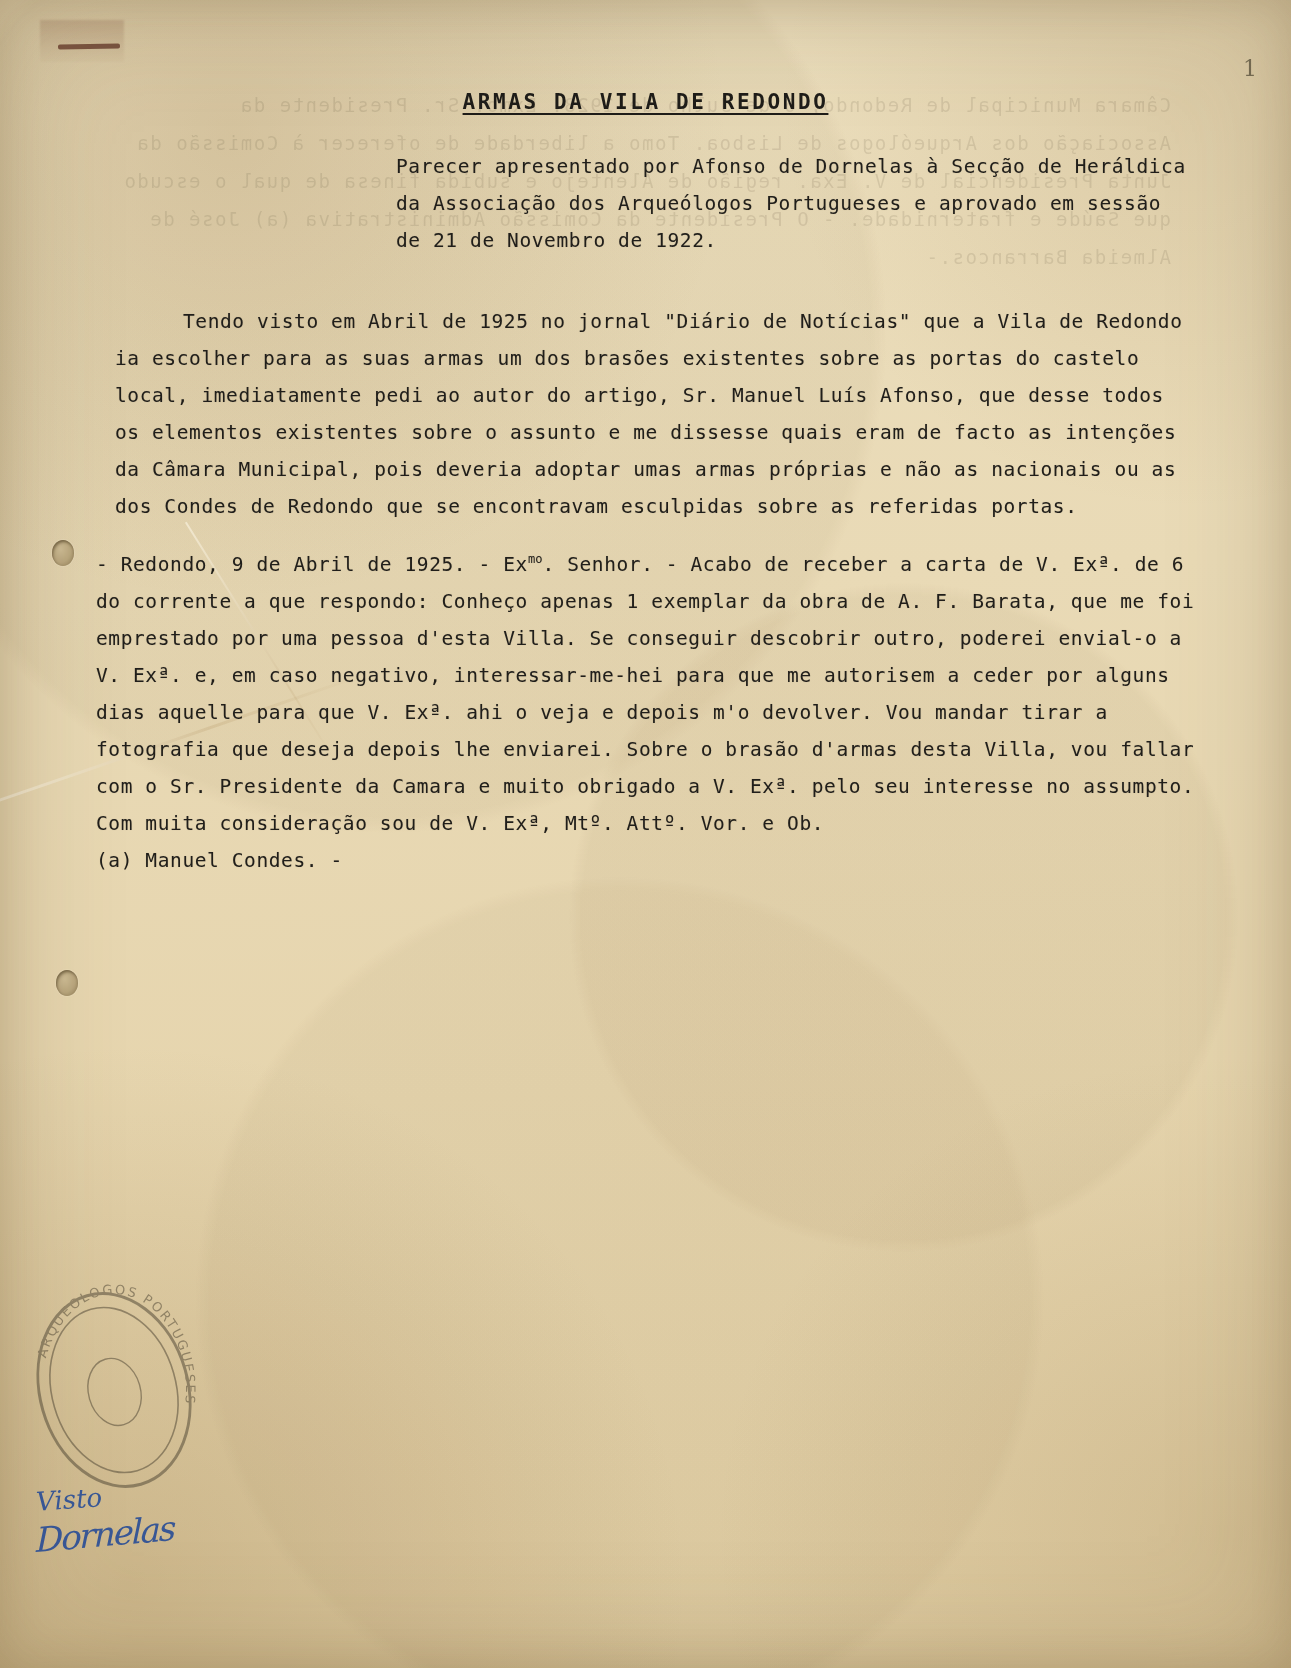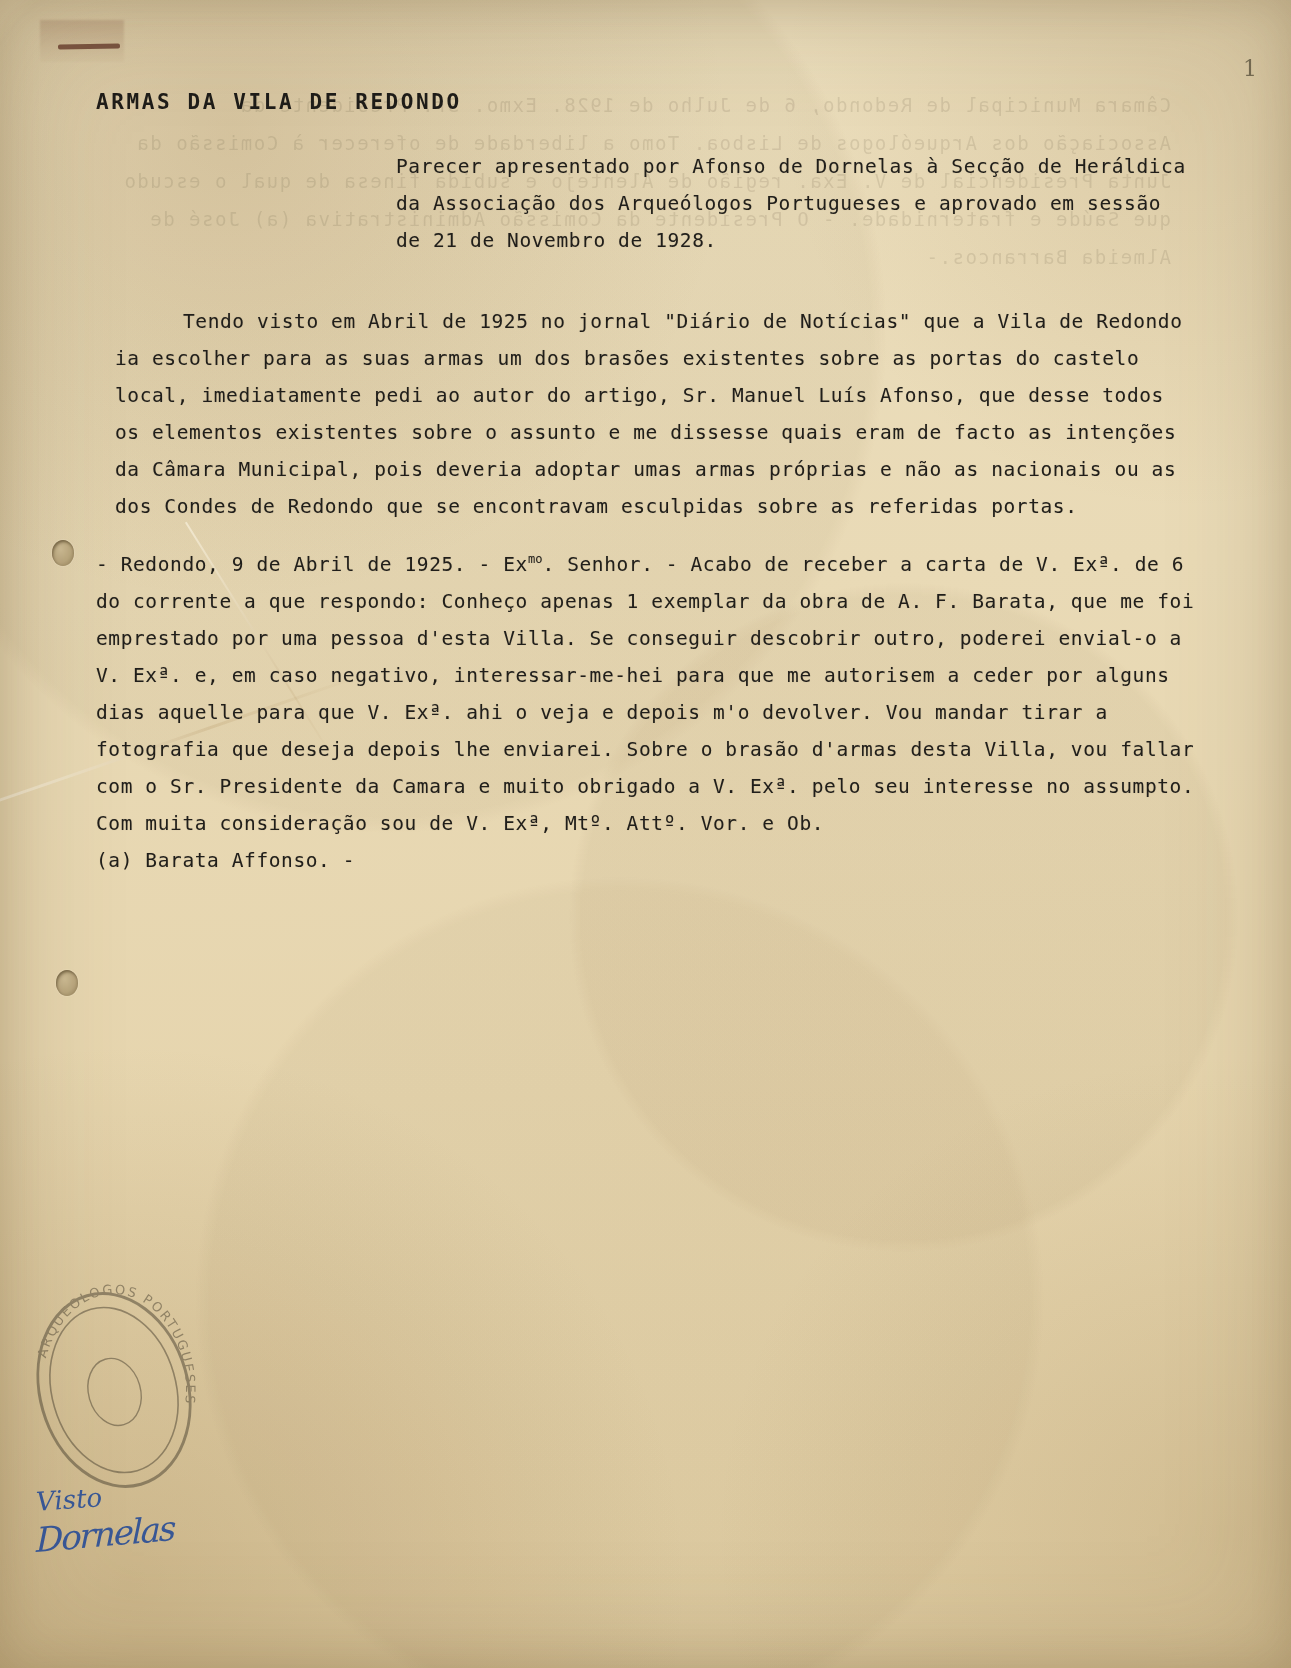--- a/index.html
+++ b/index.html
@@ -110,22 +110,24 @@
     white-space: pre-wrap;
     letter-spacing: 1.5px;
   }
   
   .content {
     position: relative;
     z-index: 3;
     padding: 74px 96px 0 96px;
   }
   .doc-title {
+    text-align: center;
     letter-spacing: 2.6px;
     font-size: 21px;
+    text-decoration: underline;
     text-underline-offset: 4px;
     margin: 16px 0 34px 0;
     font-weight: 700;
     color: #1e1c18;
   }
   .block {
     font-size: 19.5px;
     line-height: 37px;
     letter-spacing: 0.6px;
     color: #201e1a;
@@ -216,31 +218,31 @@
 
   <div class="hole h1"></div>
   <div class="hole h2"></div>
 
   <div class="corner-mark">1</div>
 
   <div class="content">
 
     <h1 class="doc-title">ARMAS DA VILA DE REDONDO</h1>
 
-    <div class="block header-note">Parecer apresentado por Afonso de Dornelas à Secção de Heráldica da Associação dos Arqueólogos Portugueses e aprovado em sessão de 21 de Novembro de 1928.</div>
+    <div class="block header-note">Parecer apresentado por Afonso de Dornelas à Secção de Heráldica da Associação dos Arqueólogos Portugueses e aprovado em sessão de 21 de Novembro de 1922.</div>
 
     <div class="block para">
       <span class="first"></span><span>Tendo visto em Abril de 1925 no jornal "Diário de Notícias" que a Vila de Redondo ia escolher para as suas armas um dos brasões existentes sobre as portas do castelo local, imediatamente pedi ao autor do artigo, Sr. Manuel Luís Afonso, que desse todos os elementos existentes sobre o assunto e me dissesse quais eram de facto as intenções da Câmara Municipal, pois deveria adoptar umas armas próprias e não as nacionais ou as dos Condes de Redondo que se encontravam esculpidas sobre as referidas portas.</span>
     </div>
 
 
     <div class="block letter">
       <span class="first-small"></span><span>- Redondo, 9 de Abril de 1925. - Ex</span><sup>mo</sup><span>. Senhor. - Acabo</span>
       <span>de receber a carta de V. Exª. de 6 do corrente a que respondo: Conheço apenas 1 exemplar da obra de A. F. Barata, que me foi emprestado por uma pessoa d'esta Villa. Se conseguir descobrir outro, poderei envial-o a V. Exª. e, em caso negativo, interessar-me-hei para que me autorisem a ceder por alguns dias aquelle para que V. Exª. ahi o veja e depois m'o devolver. Vou mandar tirar a fotografia que deseja depois lhe enviarei. Sobre o brasão d'armas desta Villa, vou fallar com o Sr. Presidente da Camara e muito obrigado a V. Exª. pelo seu interesse no assumpto. Com muita consideração sou de V. Exª, Mtº. Attº. Vor. e Ob.</span>
-      <div>(a) Barata Affonso. -</div>
+      <div>(a) Manuel Condes. -</div>
     </div>
 
 
   </div>
 
   <div class="stamp">
     <svg viewBox="0 0 200 230" aria-hidden="true">
       <defs>
         <path id="ring" d="M 100,118 m -72,0 a 72,96 0 1,1 144,0 a 72,96 0 1,1 -144,0"></path>
       </defs>

